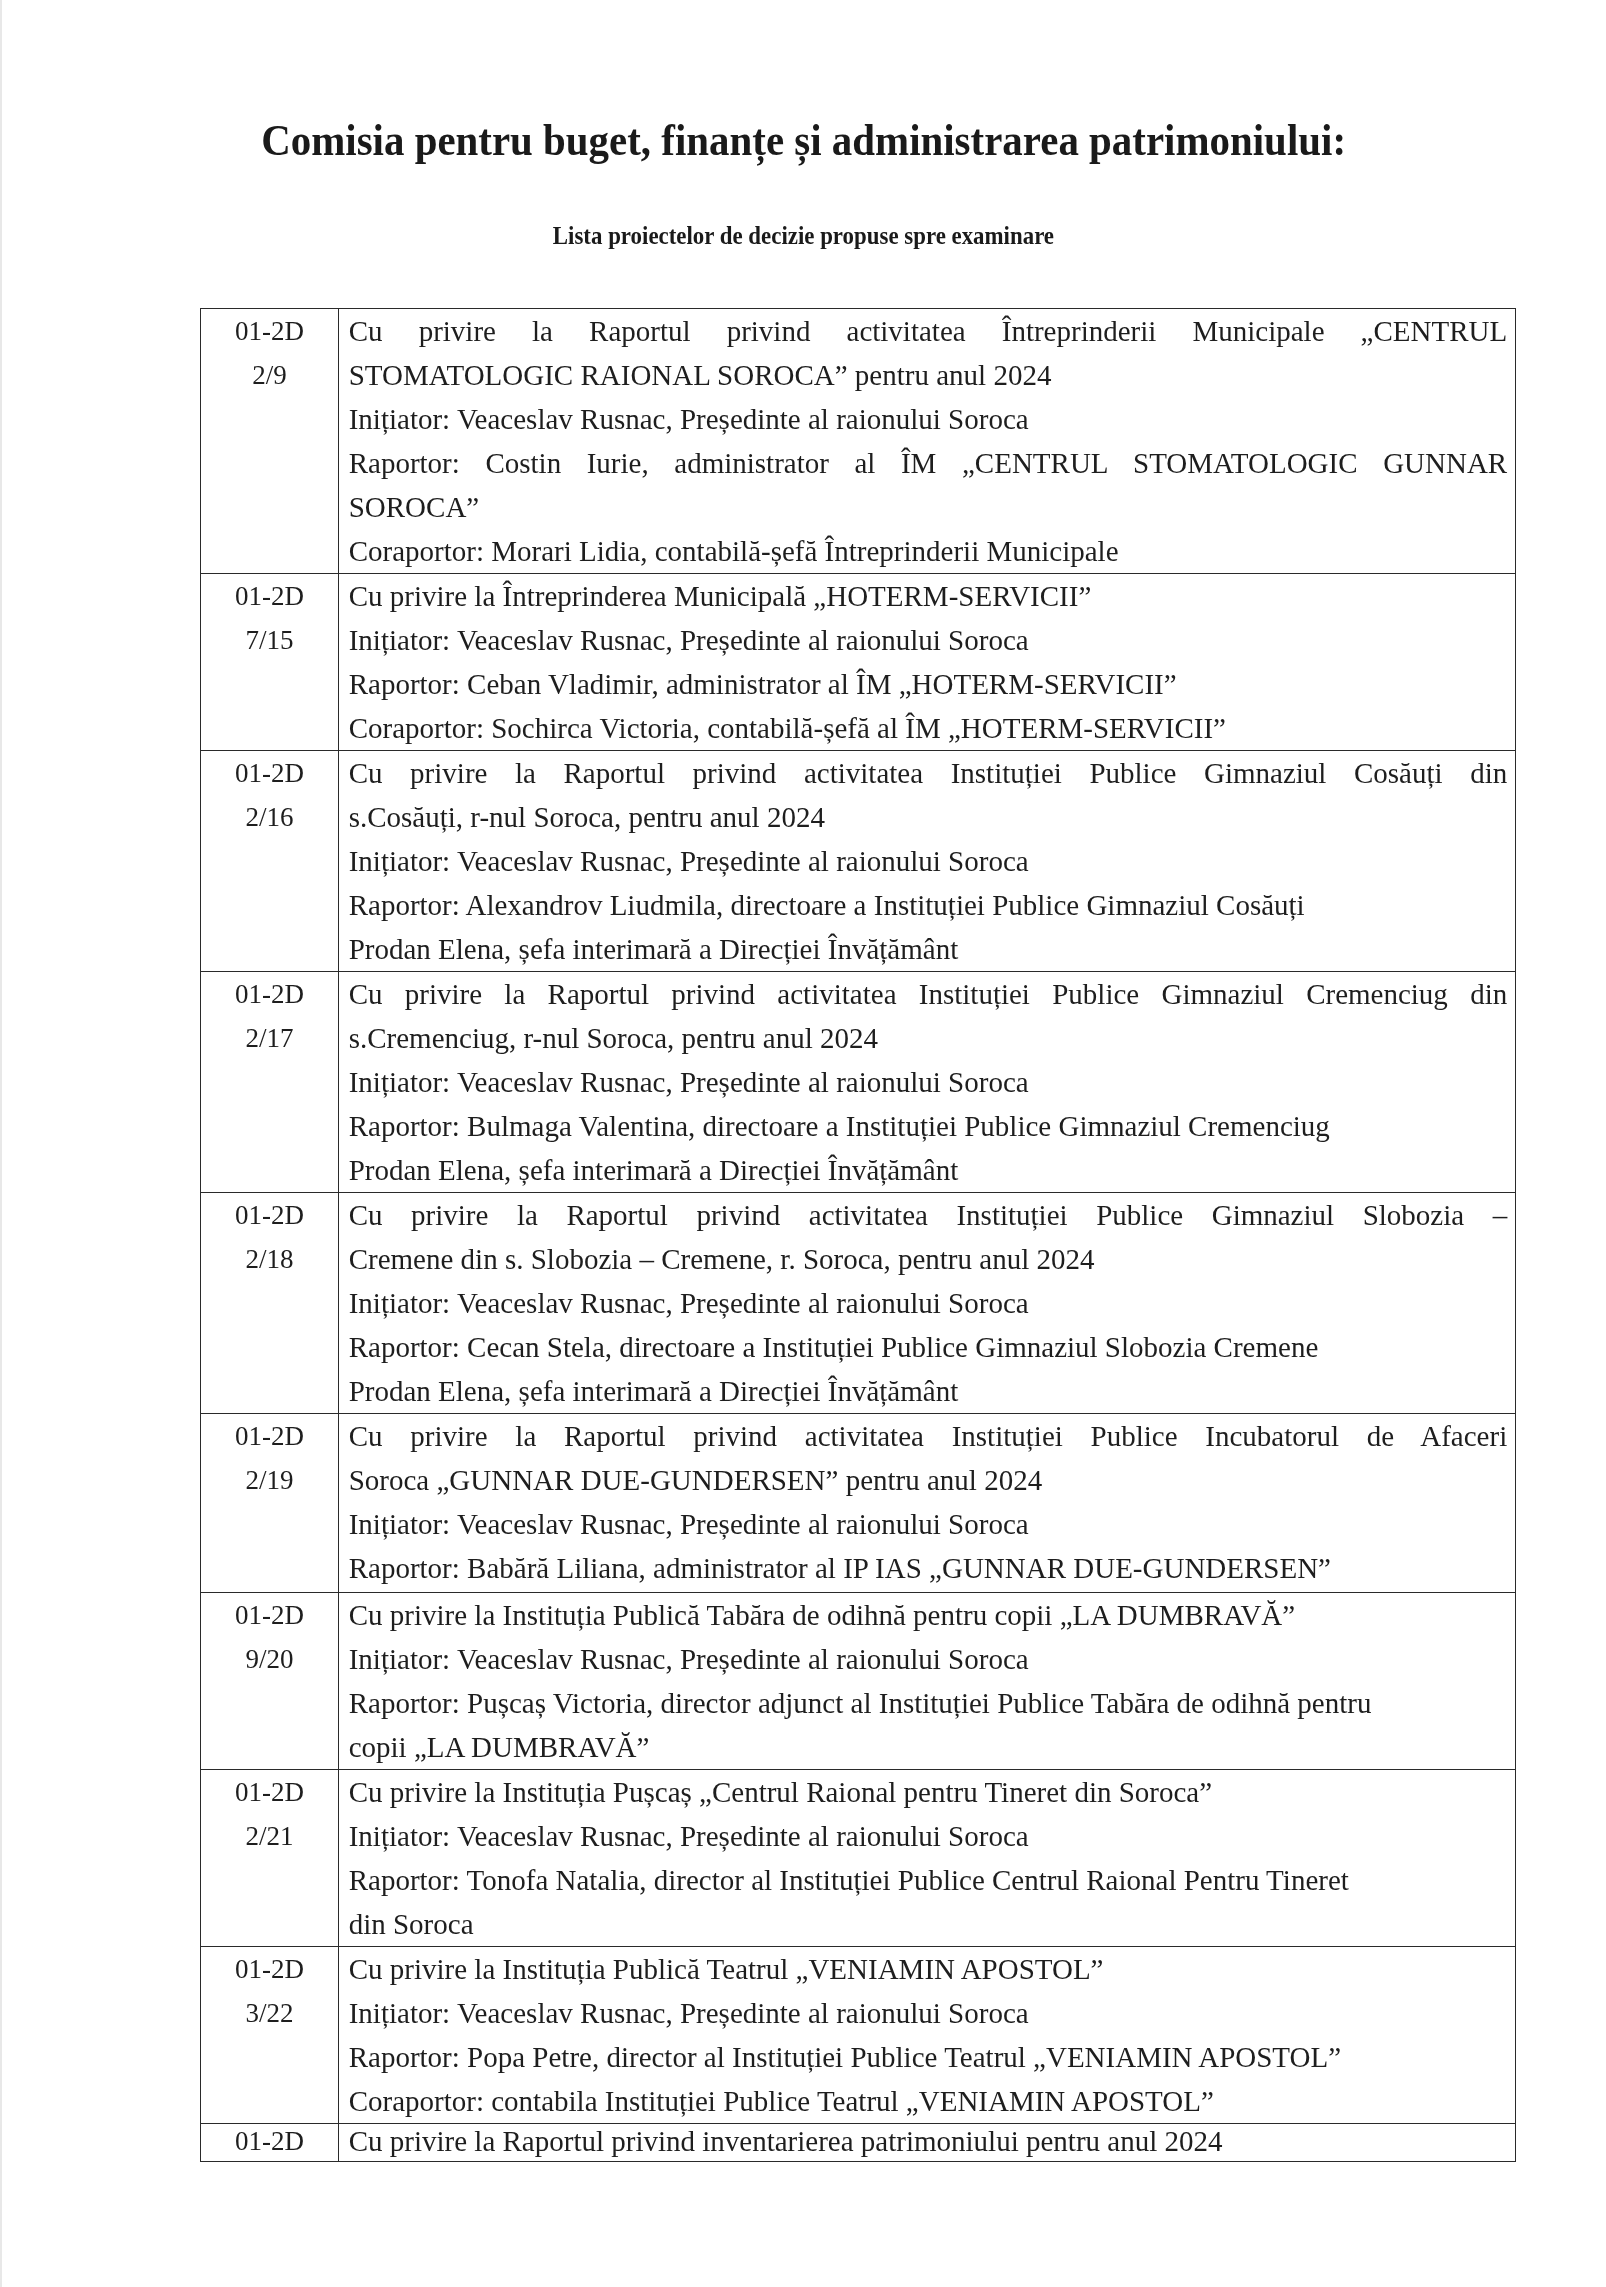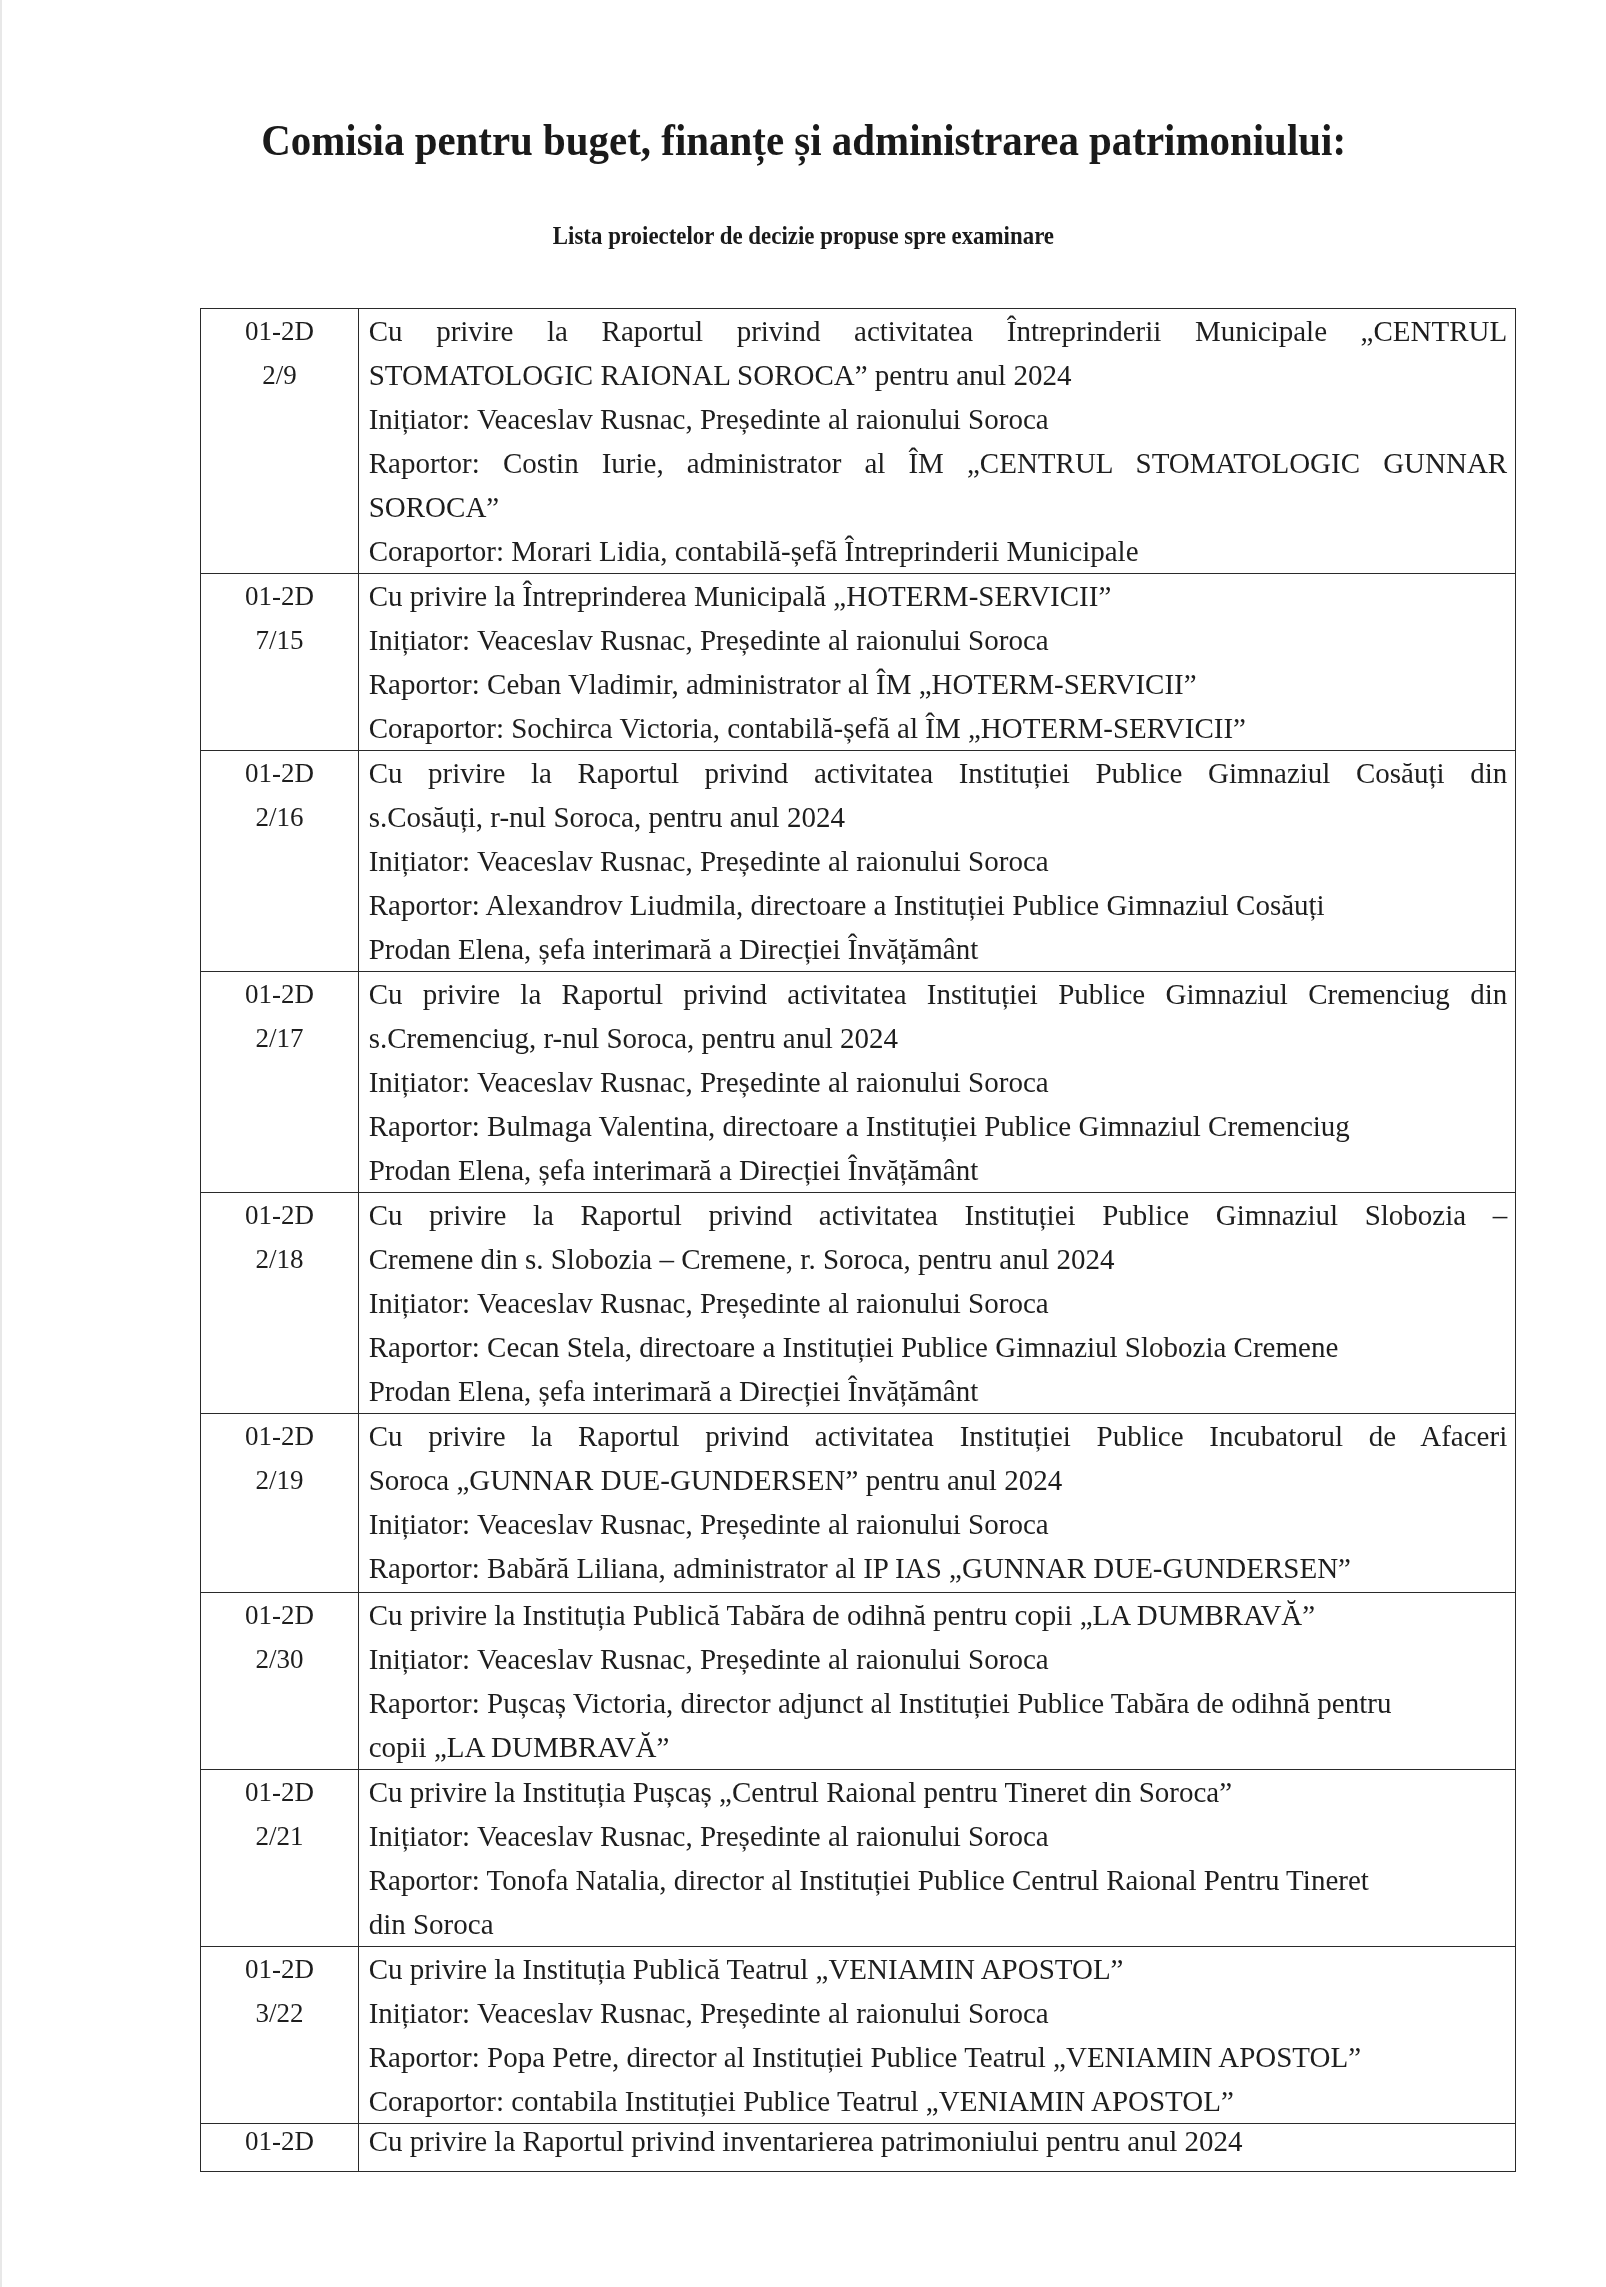--- a/index.html
+++ b/index.html
@@ -50,21 +50,21 @@
       position: absolute;
       left: 200px;
       top: 308px;
       width: 1316px;
       border-collapse: collapse;
       table-layout: fixed;
     }
     .doc-table td {
       border: 1.9px solid #2a2a2a;
       vertical-align: top;
-      padding: 12px;
+      padding: 2px;
     }
     .doc-table td.code {
       width: 133px;
       text-align: center;
       font-size: 27px;
       line-height: 44px;
       padding-top: 0px;
     }
     .doc-table td.content {
       font-size: 29px;
@@ -174,21 +174,21 @@
         <span class="line justify">Cu privire la Raportul privind activitatea Instituției Publice Incubatorul de Afaceri</span>
         <span class="line">Soroca „GUNNAR DUE-GUNDERSEN”  pentru anul 2024</span>
         <span class="line">Inițiator: Veaceslav Rusnac, Președinte al raionului Soroca</span>
         <span class="line">Raportor: Babără Liliana, administrator al IP IAS „GUNNAR DUE-GUNDERSEN”</span>
       </td>
     </tr>
 
     <tr style="height:176px;">
       <td class="code">
         <span class="code-line">01-2D</span>
-        <span class="code-line">2/30</span>
+        <span class="code-line">9/20</span>
       </td>
       <td class="content">
         <span class="line">Cu privire la Instituția Publică Tabăra de odihnă pentru copii „LA DUMBRAVĂ”</span>
         <span class="line">Inițiator: Veaceslav Rusnac, Președinte al raionului Soroca</span>
         <span class="line">Raportor: Pușcaș Victoria, director adjunct al Instituției Publice Tabăra de odihnă pentru</span>
         <span class="line">copii „LA DUMBRAVĂ”</span>
       </td>
     </tr>
 
     <tr style="height:176px;">

